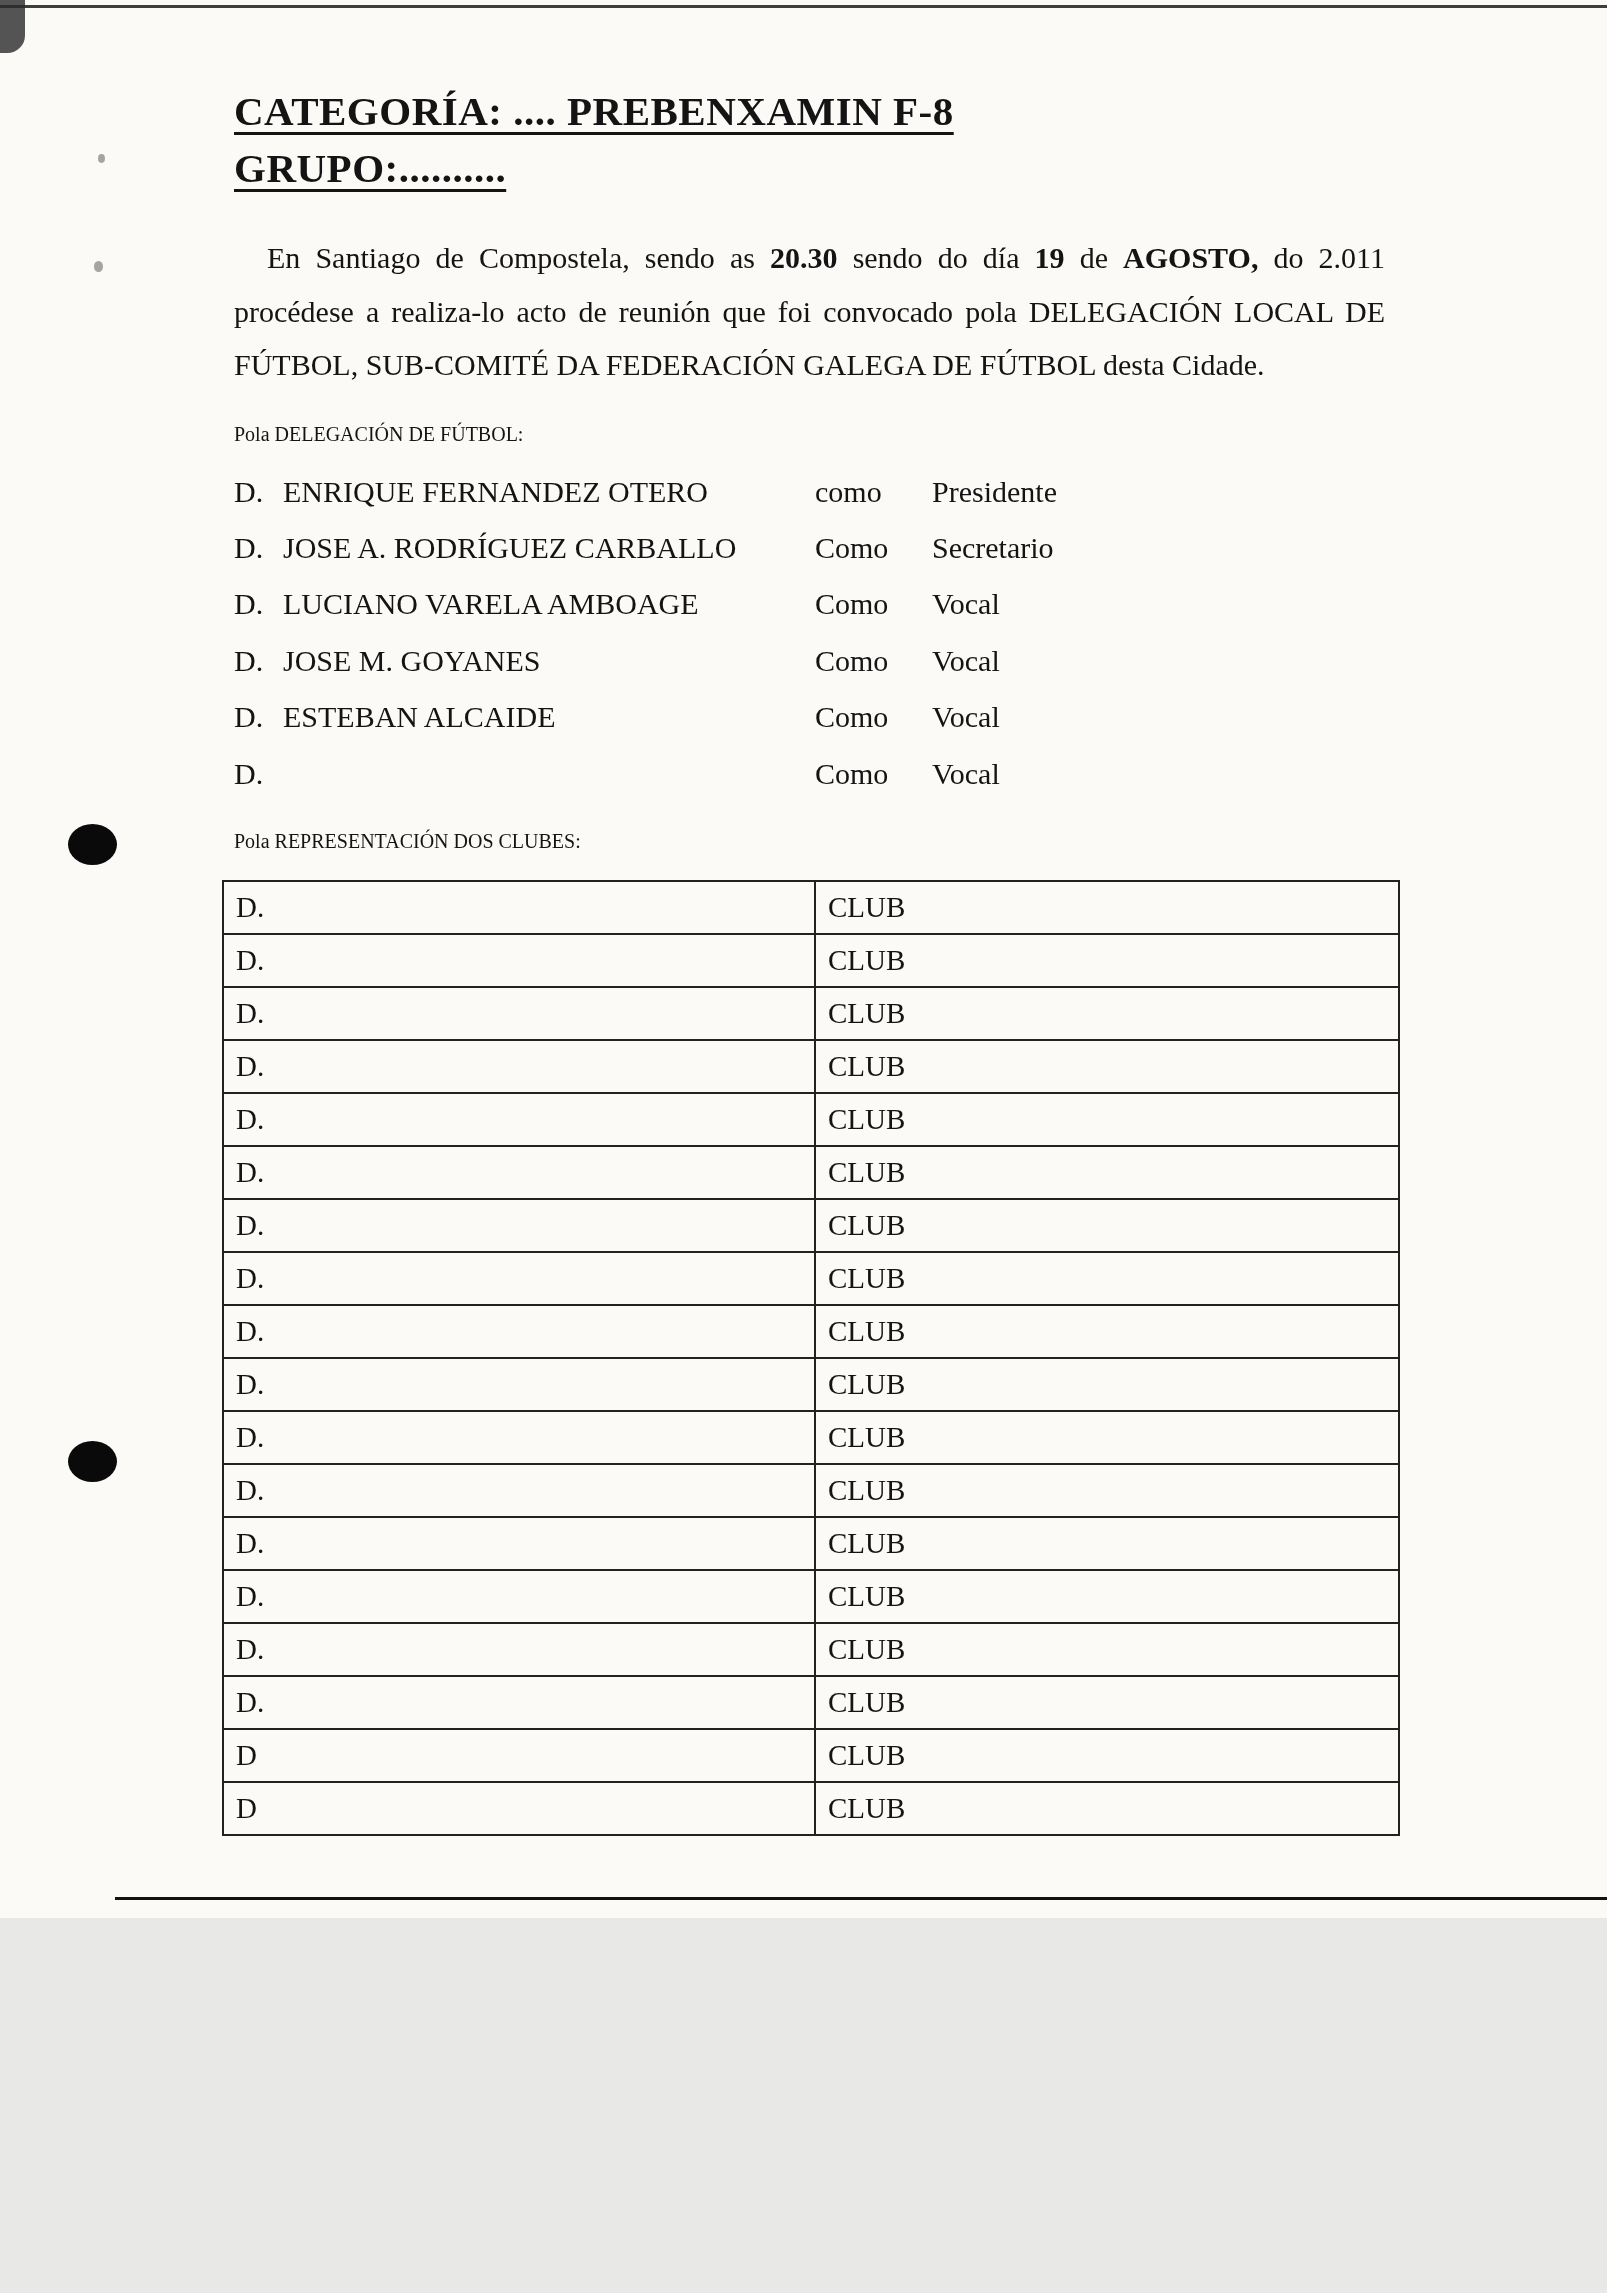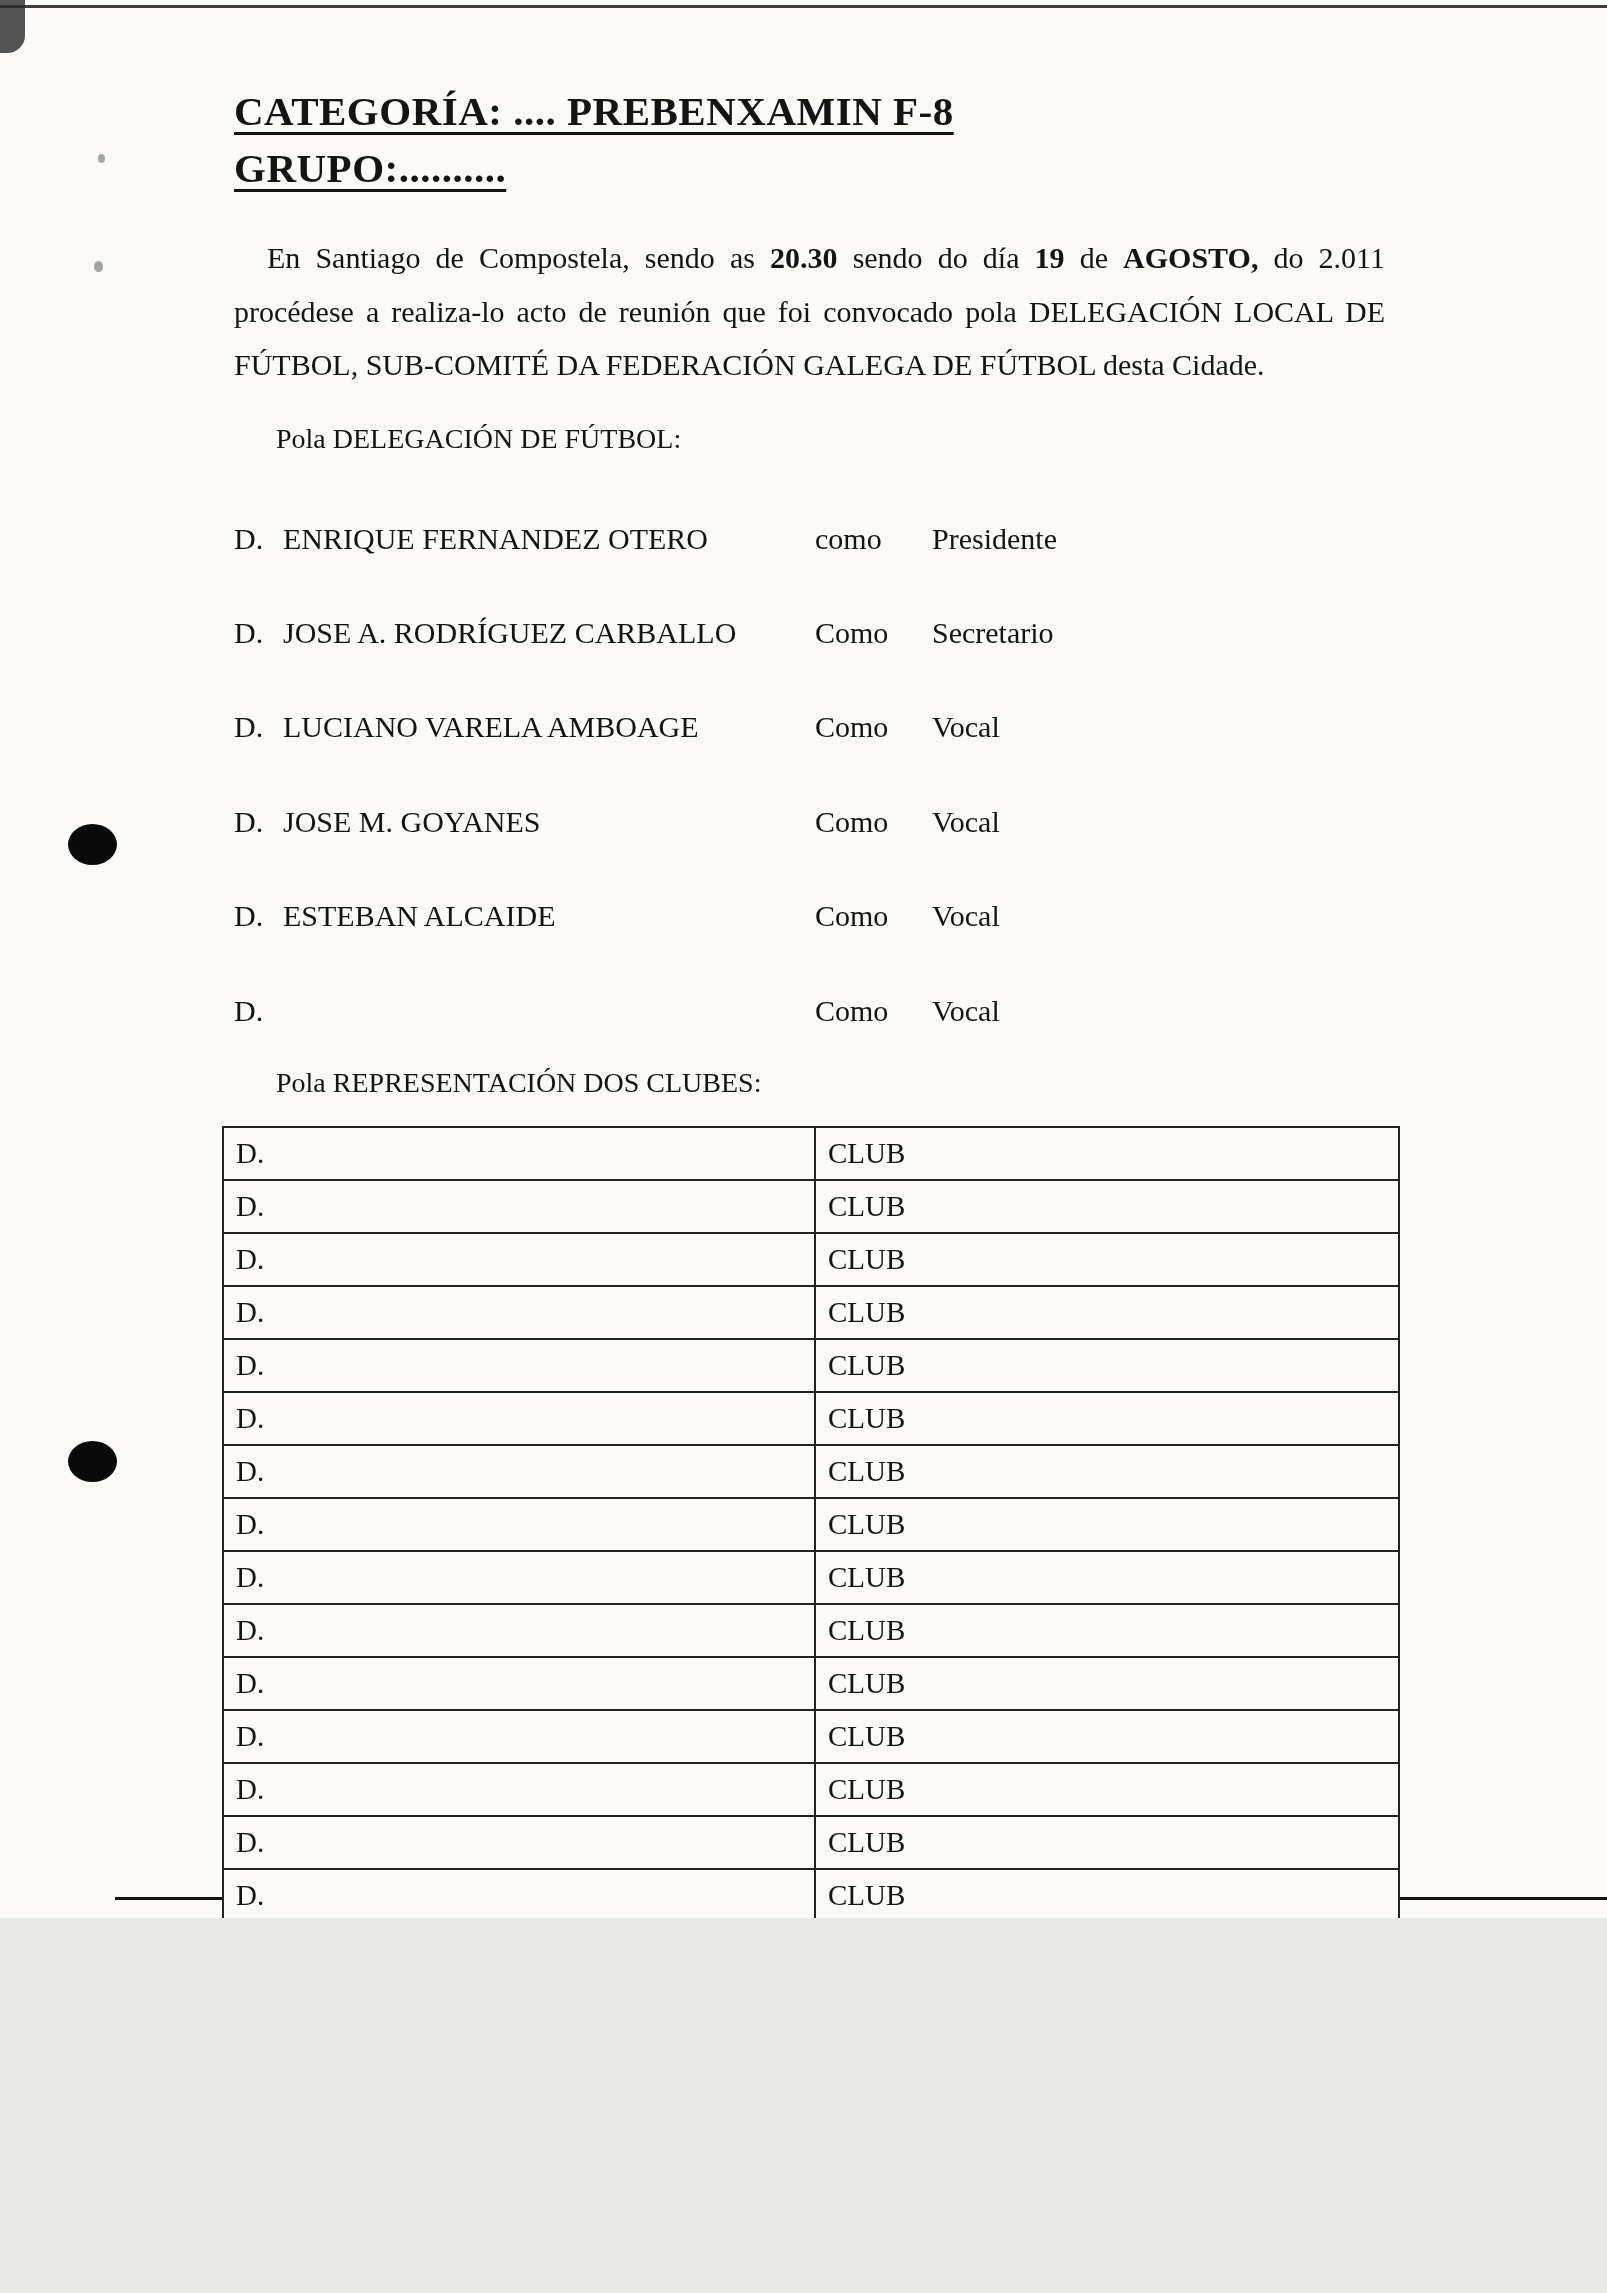--- a/index.html
+++ b/index.html
@@ -31,27 +31,27 @@
   .title + .title { margin-top:5.9px; }
   .u { text-decoration:underline; text-decoration-thickness:2.9px; text-underline-offset:6.8px; }
 
   .intro {
     margin:37px 0 0 0;
     font-size:30px; line-height:1.78;
     text-align:justify; text-indent:33px;
   }
 
   .heading { margin-top:45px; font-size:30px; font-weight:bold; }
-  .sub     { margin-top:31px; font-size:28px;margin-left:42px; }
+  .sub     { margin-top:31px; font-size:20px; }
 
   .attendees { margin-top:29px; }
   .att-row { display:flex; align-items:baseline; font-size:30px; margin-bottom:22.4px; }
   .att-d    { width:49px;  flex:0 0 auto; }
   .att-name { width:532px; flex:0 0 auto; }
-  .att-como { width:117px; flex:0 0 auto;margin-top:38px; }
+  .att-como { width:117px; flex:0 0 auto; }
   .att-role { flex:1 1 auto; }
 
   .clubs-heading { margin-top:39px; }
 
   table.clubs {
     border-collapse:collapse;
     margin-top:27px; margin-left:-11.7px;
     width:1176px;
     table-layout:fixed;
   }

